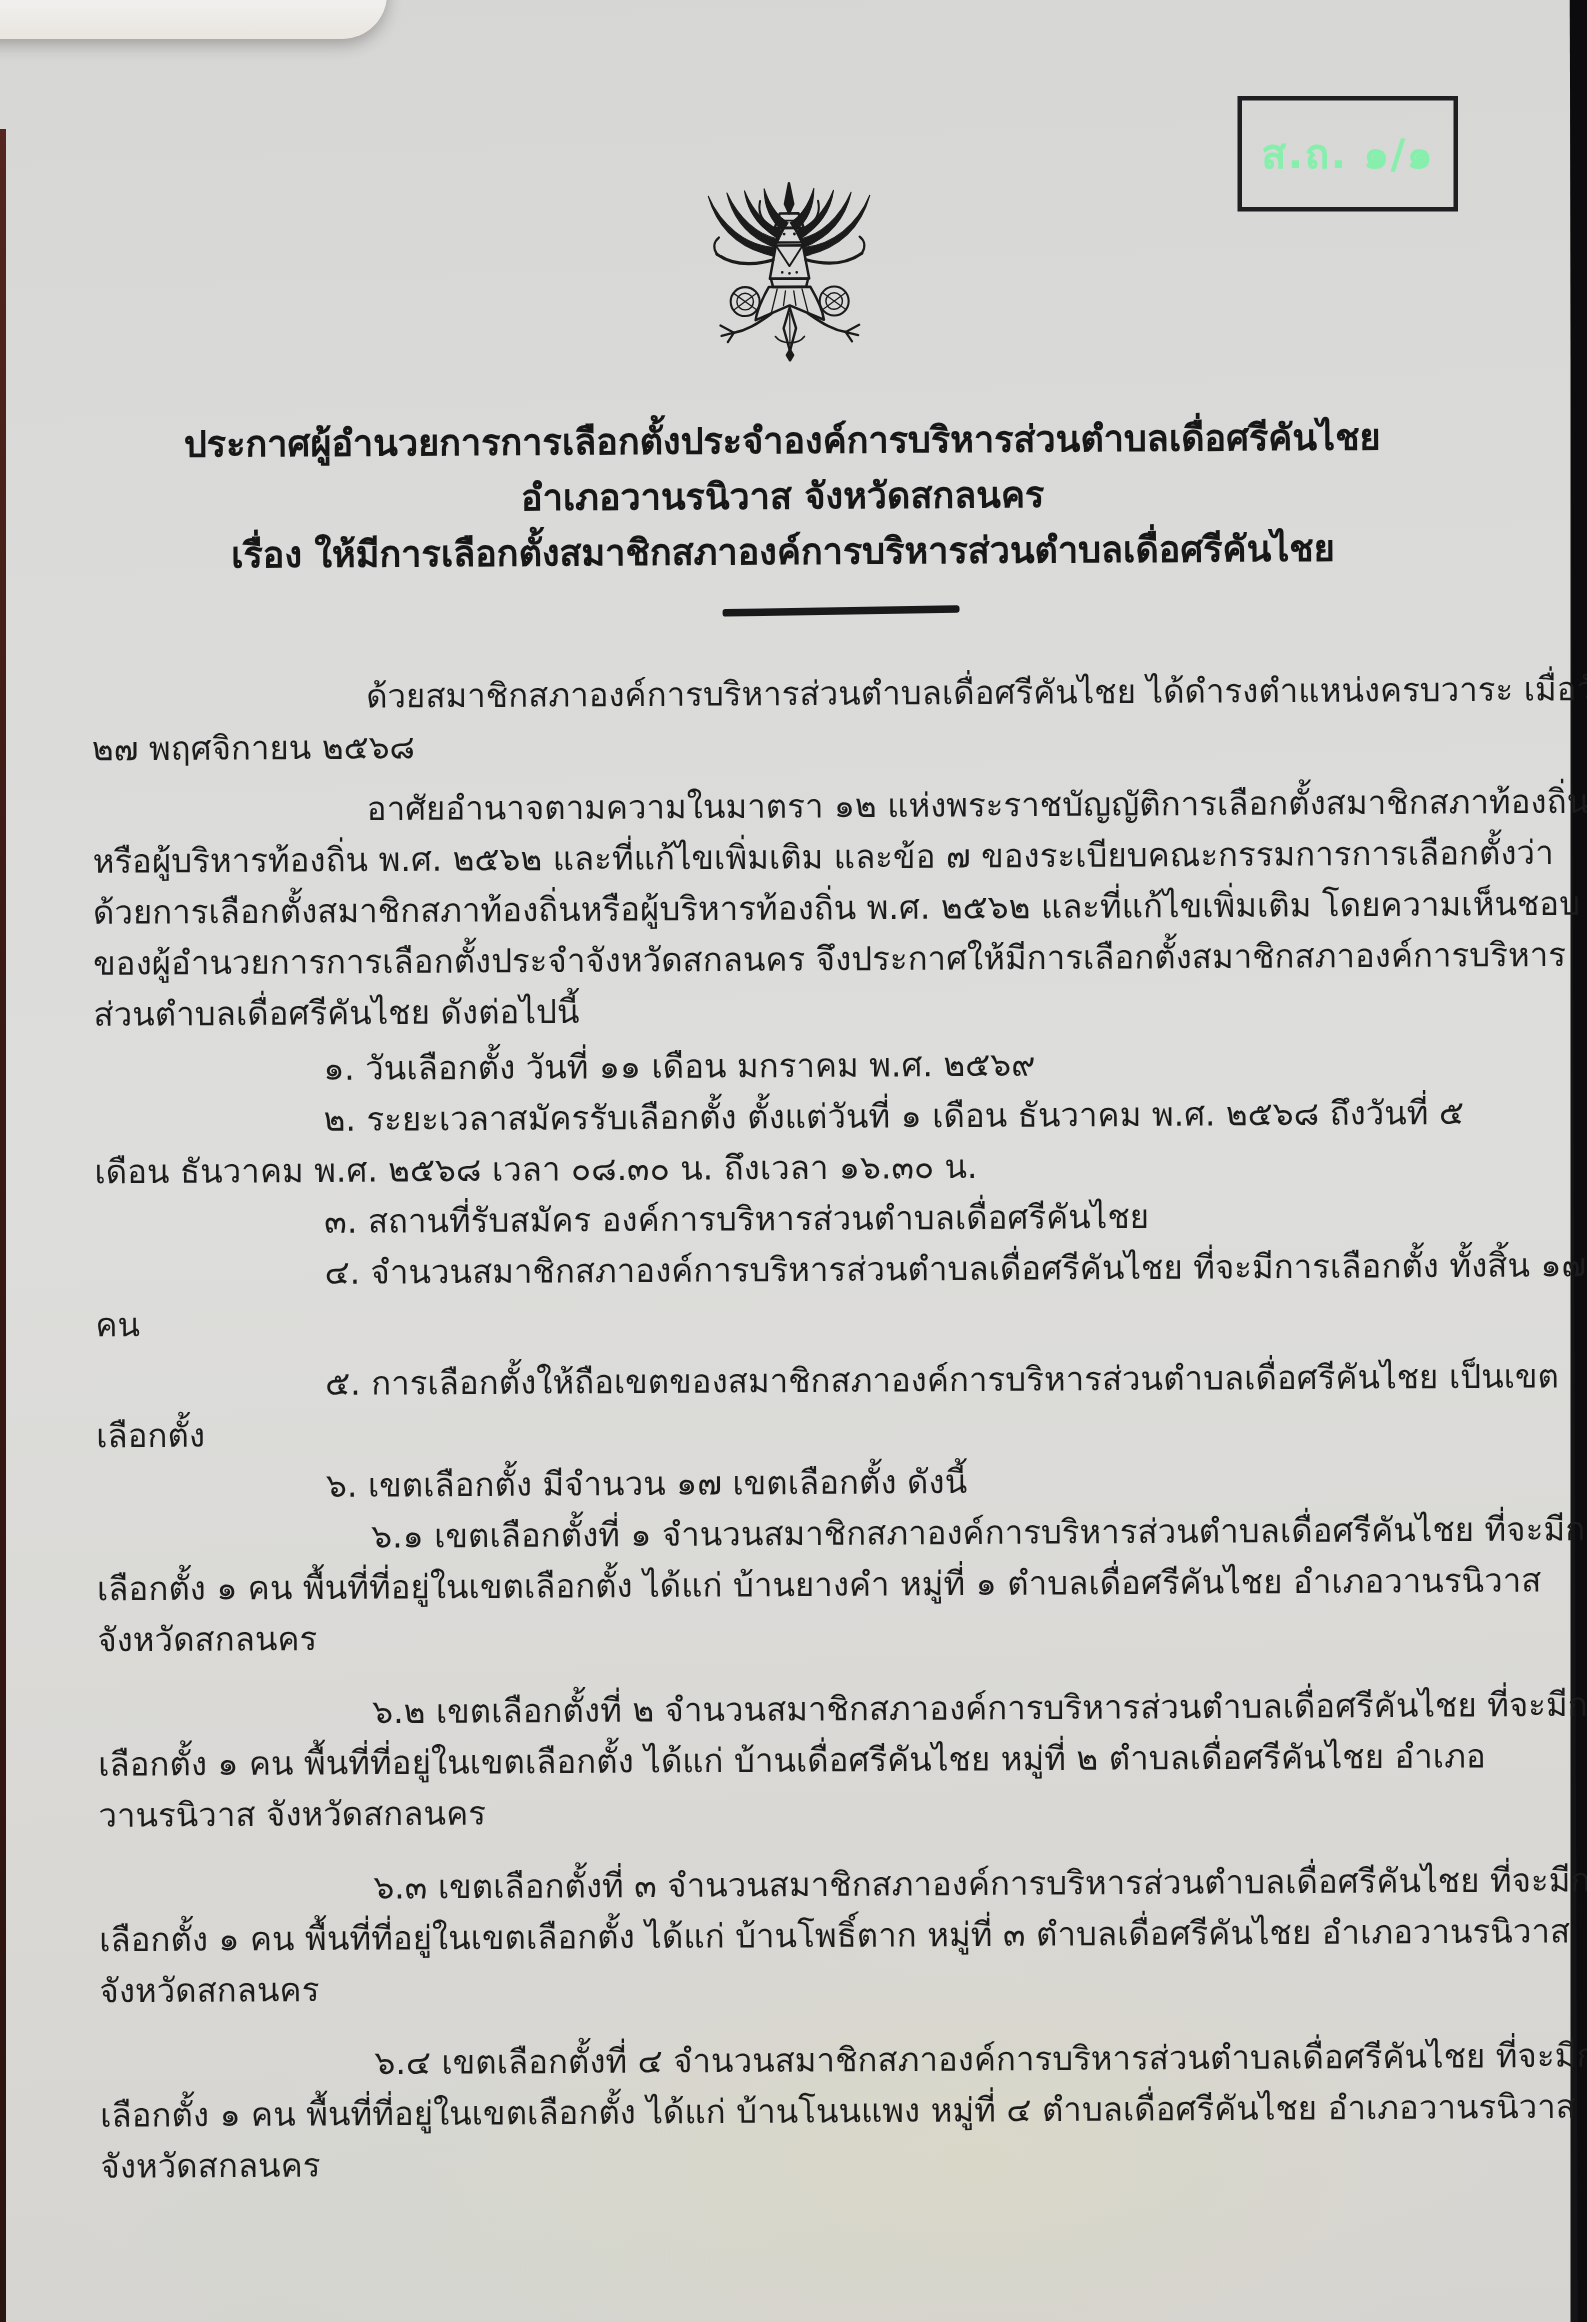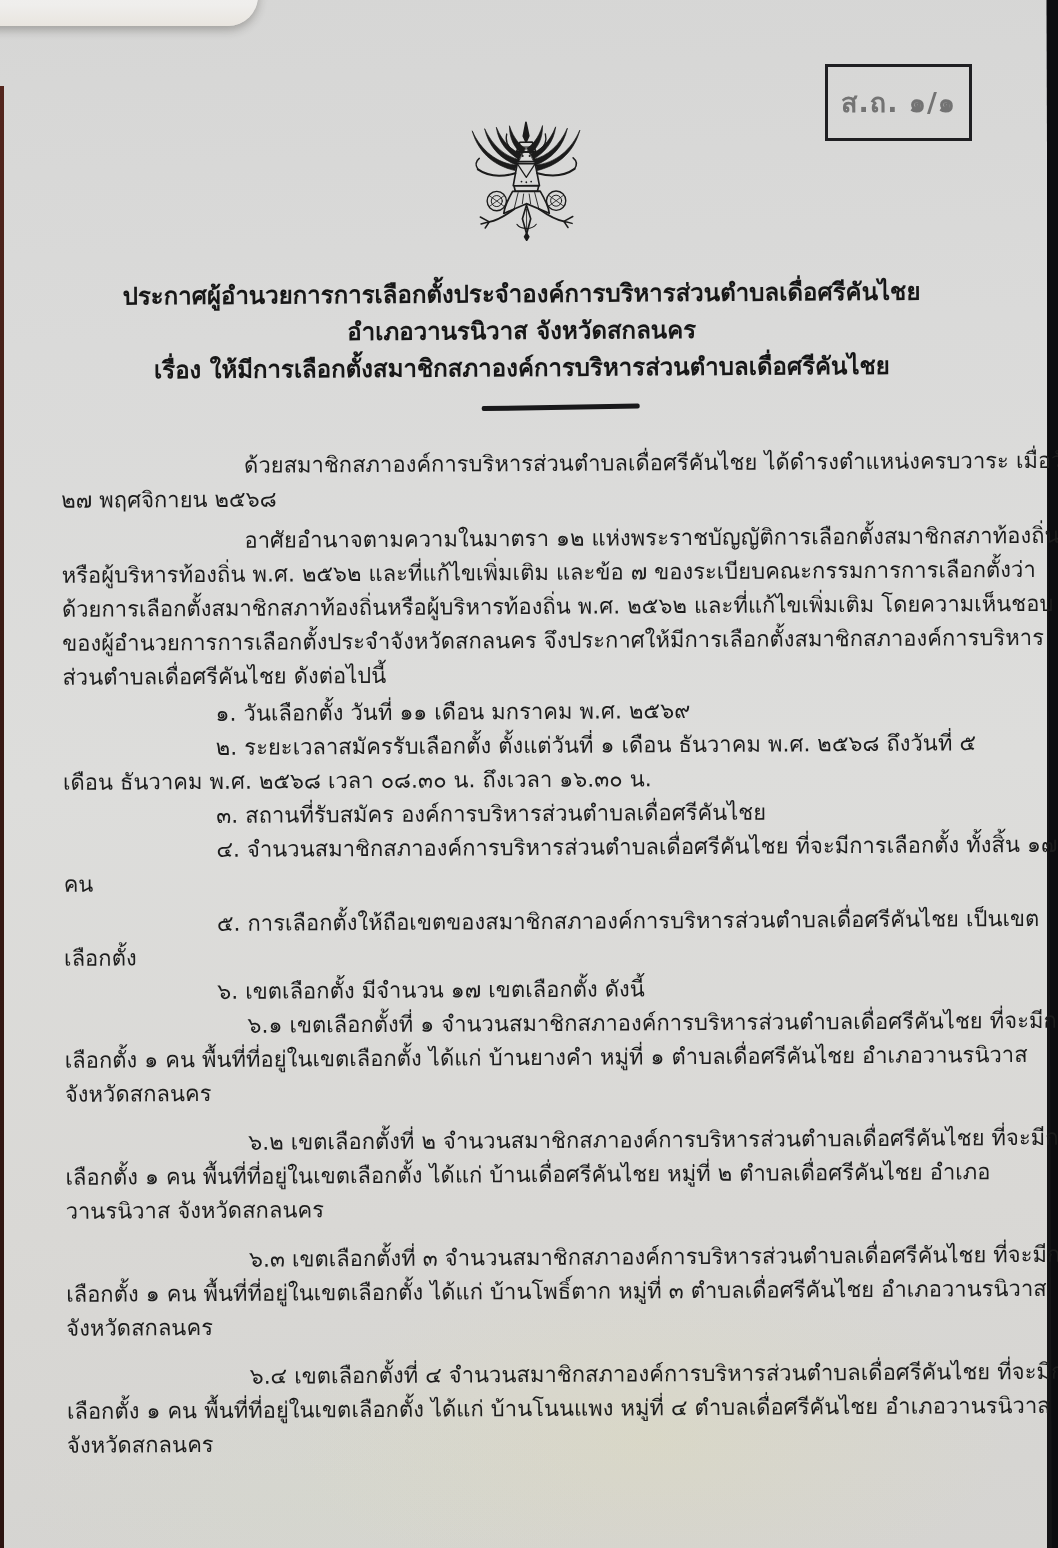--- a/index.html
+++ b/index.html
@@ -32,21 +32,21 @@
   .paper-corner{
     position:absolute;left:-34px;top:-44px;width:292px;height:70px;
     background:linear-gradient(180deg,#f5f4f3 0%,#efeeec 70%,#e9e5df 100%);
     border-radius:0 0 30px 12px;
     box-shadow:0 4px 10px rgba(40,35,30,0.30);
   }
   .form-box{
     position:absolute;left:825px;top:64px;width:141px;height:71px;
     border:3px solid #1f1f22;
     display:flex;align-items:center;justify-content:center;
-    color:#737373;font-size:27px;font-weight:700;letter-spacing:1px;
+    color:#86efac;font-size:27px;font-weight:700;letter-spacing:1px;
   }
   .emblem{
     position:absolute;left:460px;top:104px;width:138px;height:162px;
   }
   .doc-rotate{
     position:absolute;left:0;top:0;width:1058px;height:1548px;
     transform:rotate(-0.35deg);transform-origin:50% 40%;
   }
   .title-block{
     position:absolute;left:0;top:276px;width:1047px;

